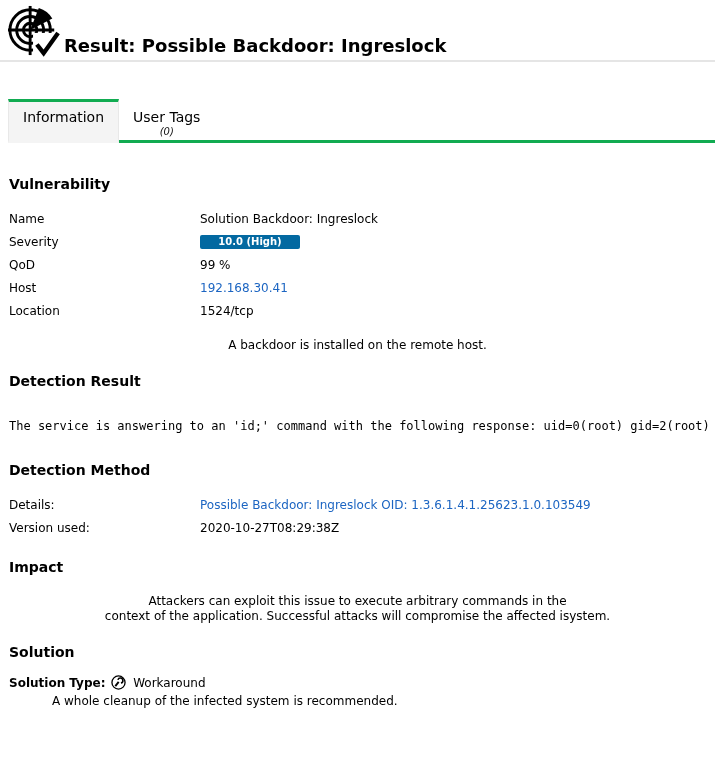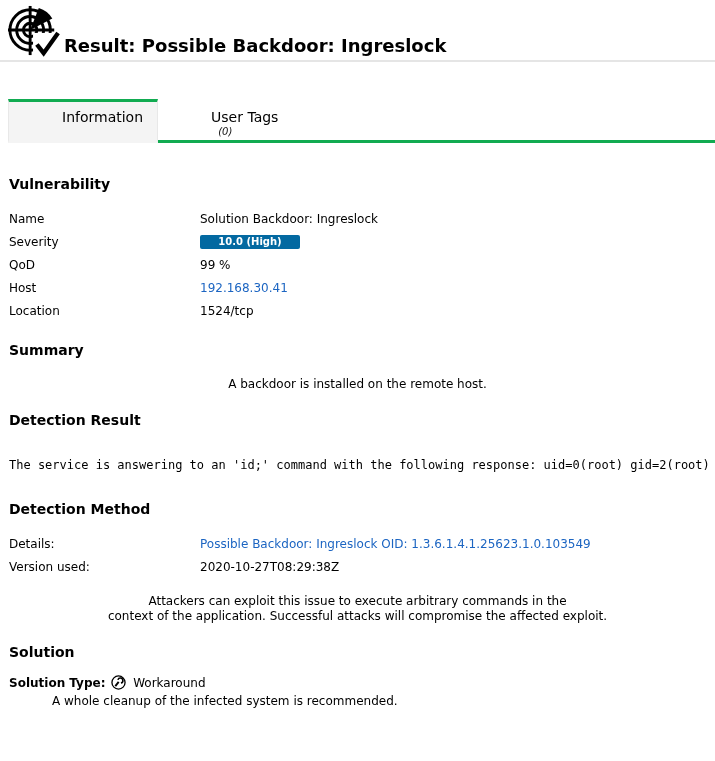--- a/index.html
+++ b/index.html
@@ -15,21 +15,21 @@
   .result-icon { width: 52px; height: 52px; flex: 0 0 auto; }
   .page-title { font-size: 18px; font-weight: bold; margin: 0 0 3px 4px; line-height: 22px; }
   .header-divider { border: none; border-top: 2px solid #e5e5e5; margin: 0; }
 
   
   .tabrow { display: flex; align-items: stretch; margin-top: 37px; padding-left: 8px; height: 44px; }
   .tab { text-align: center; padding: 6px 14px 0 14px; font-size: 14px; cursor: pointer;
          border-top: 3px solid transparent; border-bottom: 3px solid #11ab51; }
   .tab.active { background: #f4f4f4; border-top-color: #11ab51; border-bottom-color: transparent;
                 border-left: 1px solid #e8e8e8; border-right: 1px solid #e8e8e8; }
-  .tab-label { line-height: 18px; margin-left: 39px; }
+  .tab-label { line-height: 18px; }
   .tab-count { font-size: 10px; font-style: italic; line-height: 12px; color: #111; }
   .tab-filler { flex: 1; border-bottom: 3px solid #11ab51; }
 
   
   main { padding: 0 9px; }
   h2 { font-size: 14px; font-weight: bold; margin: 18px 0 12px 0; line-height: 21px; }
   h2.first { margin-top: 31px; }
   h2.gap-lg { margin-top: 26px; }
 
   table.info-table { border-collapse: collapse; margin: 4px 0 0 0; }
@@ -108,43 +108,43 @@
       <td class="lbl">Host</td>
       <td><a class="link">192.168.30.41</a></td>
     </tr>
     <tr>
       <td class="lbl">Location</td>
       <td>1524/tcp</td>
     </tr>
   </tbody>
     </table>
 
-  <h2>Summary</h2>
   <p class="body-text">A backdoor is installed on the remote host.</p>
 
   <h2>Detection Result</h2>
   <pre class="mono">The service is answering to an 'id;' command with the following response: uid=0(root) gid=2(root)</pre>
 
   <h2 class="gap-lg">Detection Method</h2>
   <table class="info-table">
     <tbody>
         <tr>
       <td class="lbl">Details:</td>
       <td><a class="link">Possible Backdoor: Ingreslock OID: 1.3.6.1.4.1.25623.1.0.103549</a></td>
     </tr>
     <tr>
       <td class="lbl">Version used:</td>
       <td>2020-10-27T08:29:38Z</td>
     </tr>
   </tbody>
     </table>
 
+  <h2>Impact</h2>
   <p class="body-text">
     <span>Attackers can exploit this issue to execute arbitrary commands in the</span><br>
-    <span>context of the application. Successful attacks will compromise the affected exploit.</span>
+    <span>context of the application. Successful attacks will compromise the affected isystem.</span>
   </p>
 
   <h2>Solution</h2>
   <div class="solution-line">
     <span class="b">Solution Type:</span>
     <span class="wrench-icon-wrap">
       <svg width="15" height="15" viewBox="0 0 16 16" aria-hidden="true">
         <circle cx="8" cy="8" r="7" fill="none" stroke="#000" stroke-width="1.4"></circle>
         <path d="M4.6 11.8 L8.2 7.4" stroke="#000" stroke-width="2.1" fill="none"></path>
         <path d="M7.4 5.2 A2.7 2.7 0 1 1 10.6 8.6" fill="none" stroke="#000" stroke-width="1.7"></path>

